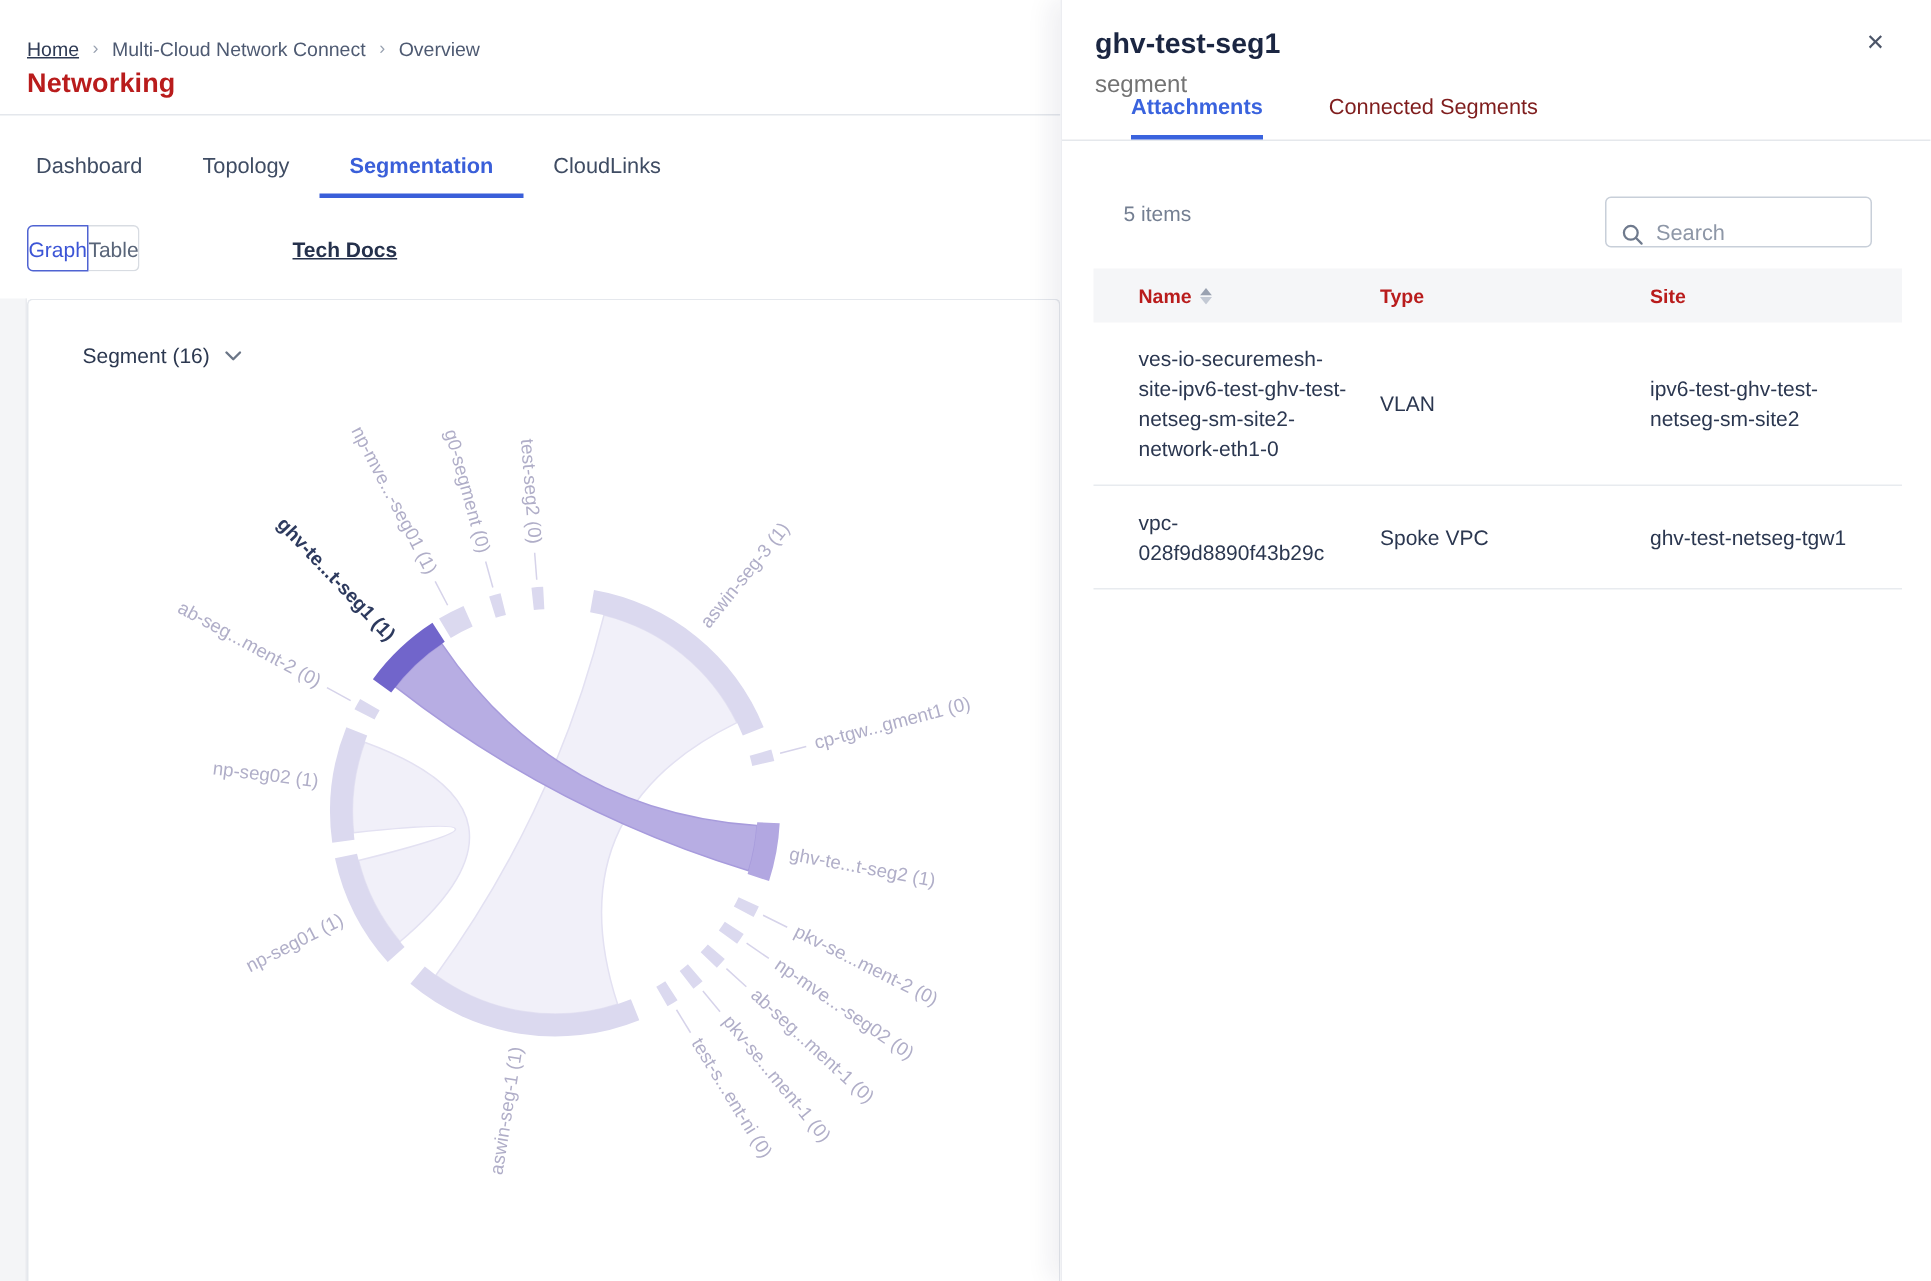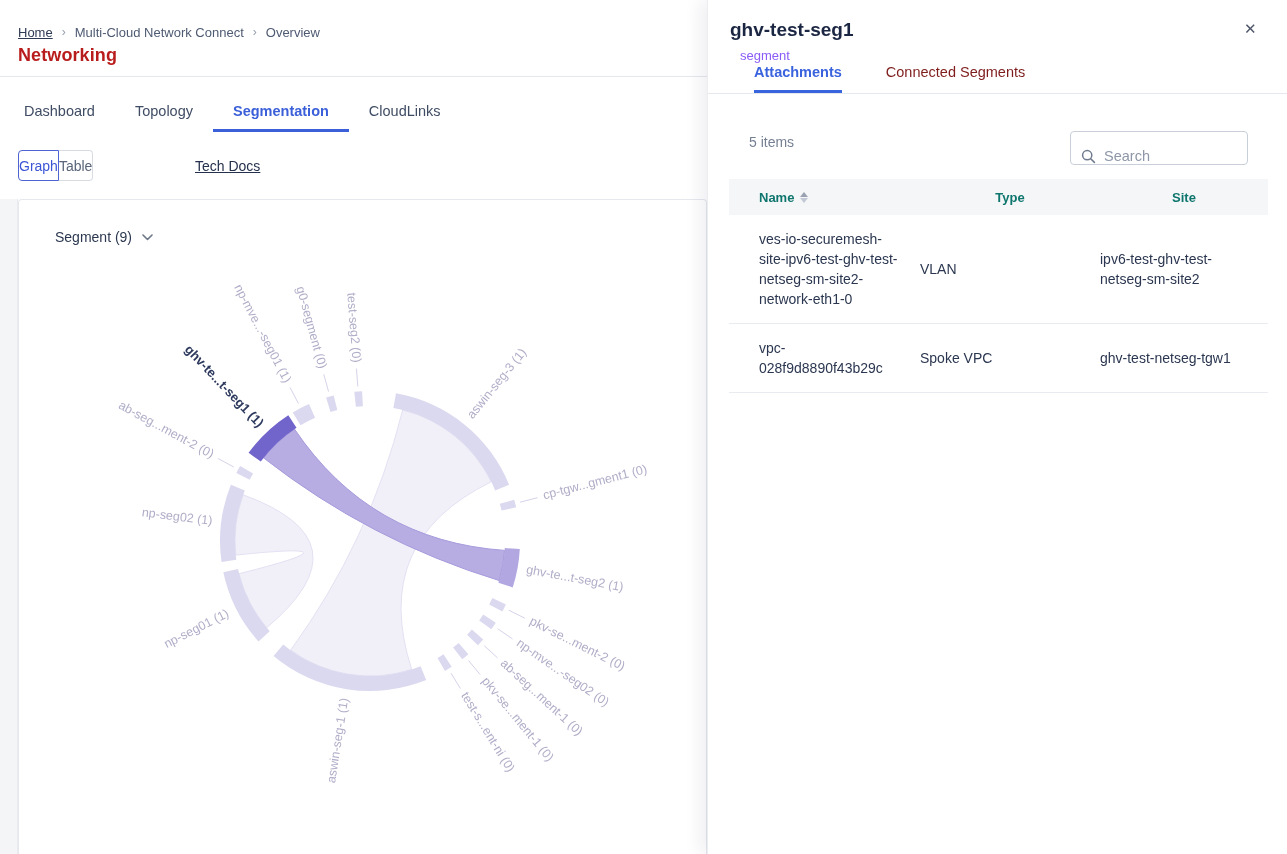--- a/index.html
+++ b/index.html
@@ -17,42 +17,42 @@
   .page-title{position:absolute;left:18px;top:29px;font-size:18px;font-weight:700;color:#b91c1c;letter-spacing:.1px}
 
   .nav-tabs{position:absolute;left:4px;top:84px;display:flex;font-size:14.5px}
   .nav-tab{color:#3f4c63;padding:3px 20px 10px 20px;cursor:pointer}
   .nav-tab.active{color:#3a5fd9;font-weight:700;border-bottom:3px solid #3a5fd9}
 
   .toggle{position:absolute;left:18px;top:134px;display:flex;height:31px}
   .toggle .btn{padding:0 0;display:flex;align-items:center;font-size:14px;background:#fff;cursor:pointer}
   .btn-graph{color:#3c55d6;border:1px solid #4f63d2;border-radius:4px 0 0 4px;position:relative;z-index:1}
   .btn-table{color:#596579;border:1px solid #d8dce2;border-left:none;border-radius:0 4px 4px 0}
-  .tech-docs{position:absolute;left:195px;top:142px;font-size:14px;font-weight:400;color:#25314c;text-decoration:underline;cursor:pointer}
+  .tech-docs{position:absolute;left:195px;top:142px;font-size:14px;font-weight:700;color:#25314c;text-decoration:underline;cursor:pointer}
 
   .graph-card{position:absolute;left:18px;top:183px;width:689px;height:671px;background:#fff;border:1px solid #e5e8ed;border-bottom:none;border-radius:4px 4px 0 0}
   .segment-filter{position:absolute;left:36px;top:29px;font-size:14px;color:#2c3850;display:flex;align-items:center;gap:10px;cursor:pointer}
   .chord-svg{position:absolute;left:0;top:185px;pointer-events:none}
   .chord-svg text{font-family:"Liberation Sans",sans-serif}
 
   
   .panel{position:absolute;left:707px;top:0;width:580px;height:854px;background:#fff;border-left:1px solid #ecedf1;box-shadow:-7px 0 16px rgba(25,35,65,.07)}
   .panel-title{position:absolute;left:22px;top:19px;font-size:19px;font-weight:700;color:#1b2642}
   .close-x{position:absolute;left:536px;top:21px;font-size:15px;color:#4c5568;cursor:pointer;line-height:1}
-  .panel-sub{position:absolute;left:32px;top:48px;font-size:13px;color:#8b5cf6}
+  .panel-sub{position:absolute;left:22px;top:48px;font-size:16px;color:#737373}
   .panel-tabs{position:absolute;left:0;top:64px;width:580px;height:30px;border-bottom:1px solid #e5e8ec;display:flex;padding-left:46px;gap:44px}
   .panel-tab{font-size:14.5px;color:#7f1d1d;padding-bottom:8px;cursor:pointer;white-space:nowrap}
   .panel-tab.active{color:#3a63de;font-weight:700;border-bottom:3px solid #3a63de}
 
   .items-count{position:absolute;left:41px;top:134px;font-size:14px;color:#747f92}
   .searchbox{position:absolute;left:362px;top:131px;width:178px;height:34px;border:1px solid #c8cfd9;border-radius:4px;display:flex;align-items:flex-end;padding:0 10px;gap:8px;background:#fff}
   .search-placeholder{color:#8e97a7;font-size:14.5px}
 
   .attach-table{position:absolute;left:21px;top:179px;width:539px;border-collapse:collapse;table-layout:fixed;font-size:14px;color:#2b3750}
-  .attach-table th{height:36px;background:#f5f6f8;text-align:center;font-size:13px;font-weight:700;color:#0f766e;vertical-align:middle}
+  .attach-table th{height:36px;background:#f5f6f8;text-align:left;font-size:13px;font-weight:700;color:#b91c1c;vertical-align:middle}
   .attach-table th.c1,.attach-table td.c1{padding-left:30px}
   .attach-table td{padding-top:14px;padding-bottom:14px;padding-right:12px;vertical-align:middle;border-bottom:1px solid #e8ebef;line-height:20px;overflow-wrap:anywhere}
   .th-name{display:flex;align-items:center;gap:6px}
   .sort-icon{display:inline-flex;flex-direction:column;gap:1px}
 
   .icon-svg{display:block}
 </style>
 </head>
 <body>
 
@@ -78,21 +78,21 @@
     </div>
 
   <div class="toggle">
     <div class="btn btn-graph">Graph</div>
     <div class="btn btn-table">Table</div>
   </div>
   <div class="tech-docs">Tech Docs</div>
 
   <div class="graph-card">
     <div class="segment-filter">
-      <span>Segment (9)</span>
+      <span>Segment (16)</span>
       <svg class="icon-svg" width="11" height="7" viewBox="0 0 11 7">
           <path d="M1 1l4.5 4.5L10 1" fill="none" stroke="#6b7687" stroke-width="1.6" stroke-linecap="round" stroke-linejoin="round"></path>
         </svg>
     </div>
   </div>
 
   <svg class="chord-svg" width="707" height="669" viewBox="0 0 707 669" id="chord">
       <path d="M 402.7 209.0 A 135 135 0 0 1 491.3 280.8 Q 370 340 411.7 468.4 A 135 135 0 0 1 290.6 449.2 Q 370 340 402.7 209.0 Z" fill="#f1f0f9" stroke="#e3e1f2" stroke-width="1"></path>
       <path d="M 235.7 354.1 A 135 135 0 0 1 243.1 293.8 Q 370 340 266.6 426.8 A 135 135 0 0 1 239.0 372.7 Q 370 340 235.7 354.1 Z" fill="#f1f0f9" stroke="#e3e1f2" stroke-width="1"></path>
       <path d="M 263.6 256.9 A 135 135 0 0 1 294.5 228.1 Q 370 340 504.7 349.4 A 135 135 0 0 1 499.1 379.5 Q 370 340 263.6 256.9 Z" fill="#b7ade3" stroke="#a79bdc" stroke-width="1"></path>

